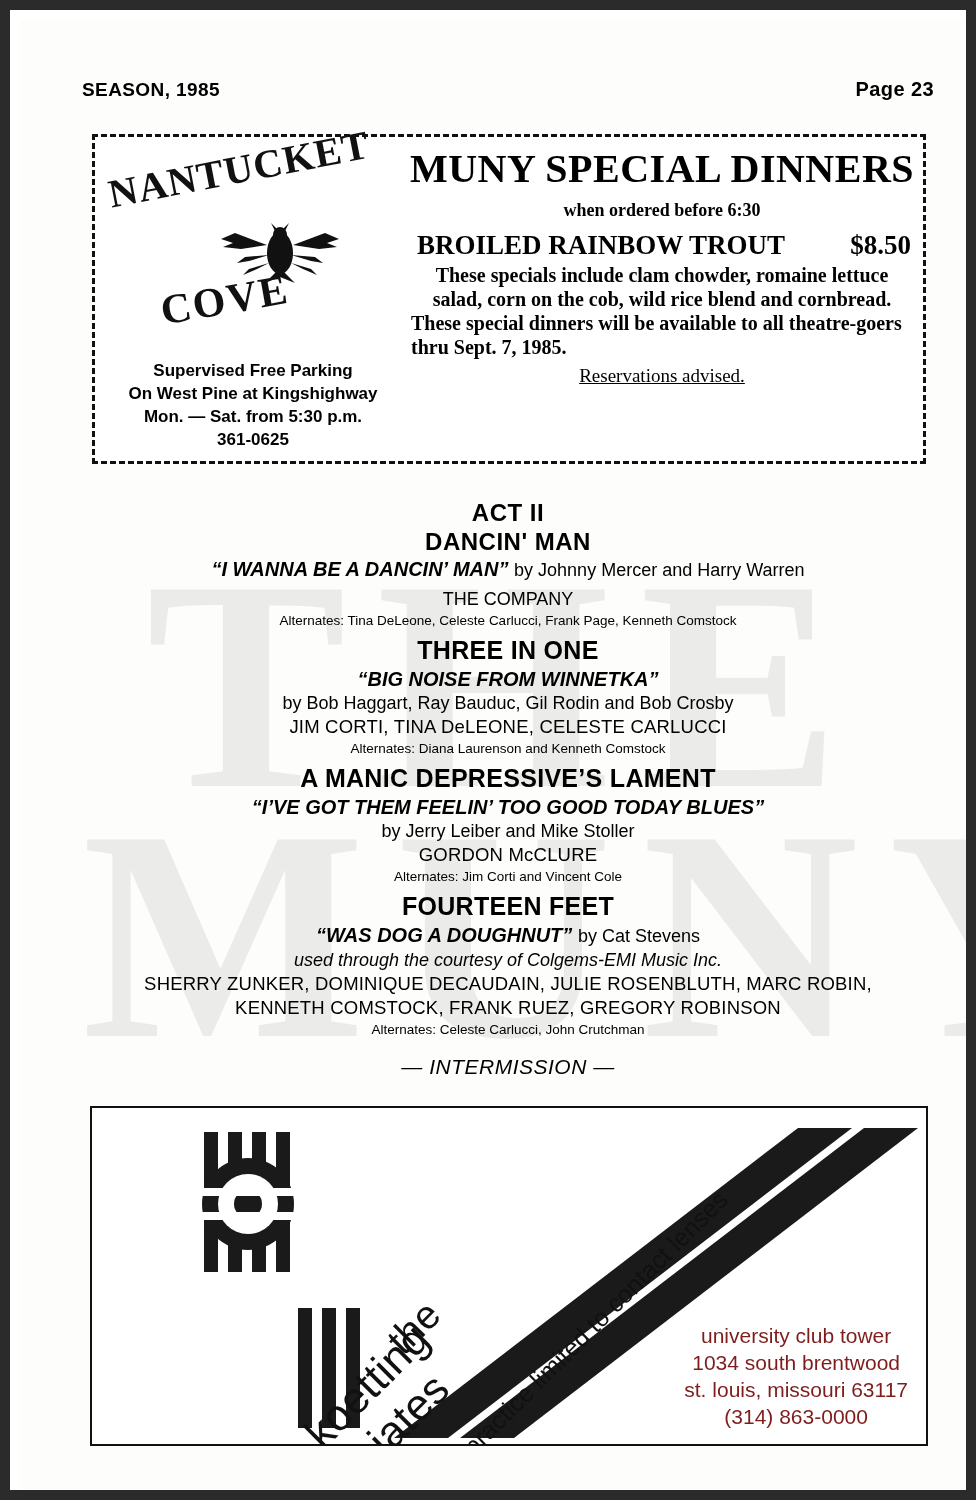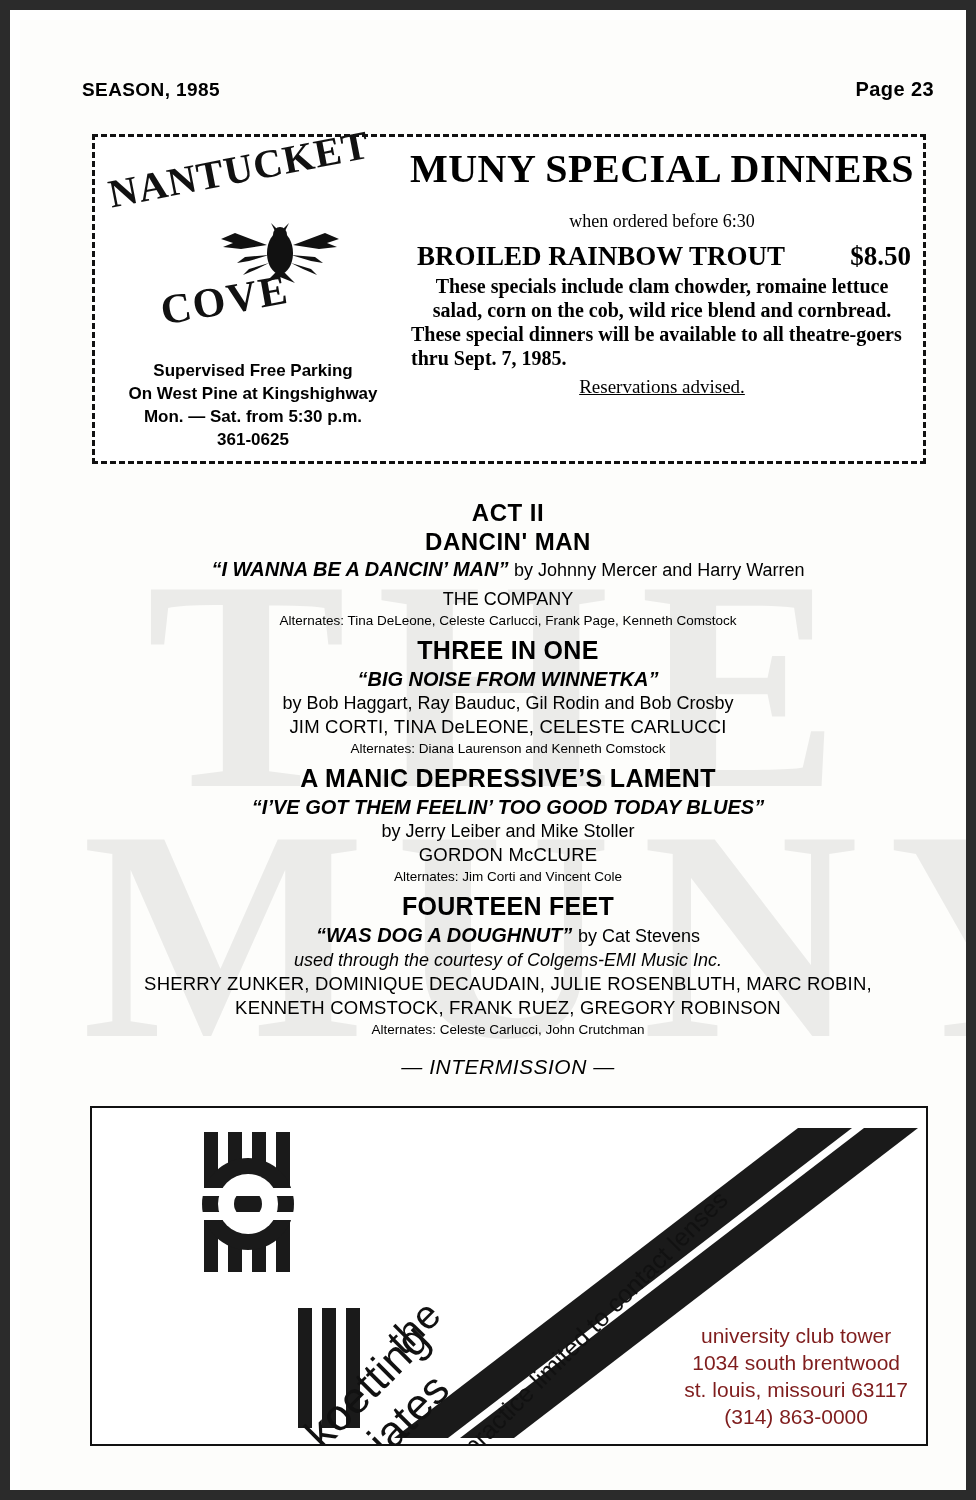--- a/index.html
+++ b/index.html
@@ -102,22 +102,23 @@
   }
   .dinner-title {
     font-family: "Liberation Serif", serif;
     font-weight: bold;
     font-size: 40px;
     letter-spacing: 0.5px;
     line-height: 44px;
   }
   .dinner-sub {
     font-size: 18px;
-    margin-top: 20px;
+    margin-top: 9px;
     margin-bottom: 6px;
+    font-weight: bold;
   }
   .menu-row {
     display: flex;
     justify-content: space-between;
     align-items: baseline;
     font-family: "Liberation Serif", serif;
     font-weight: bold;
     font-size: 27px;
     line-height: 36px;
     padding: 0 6px 0 10px;

